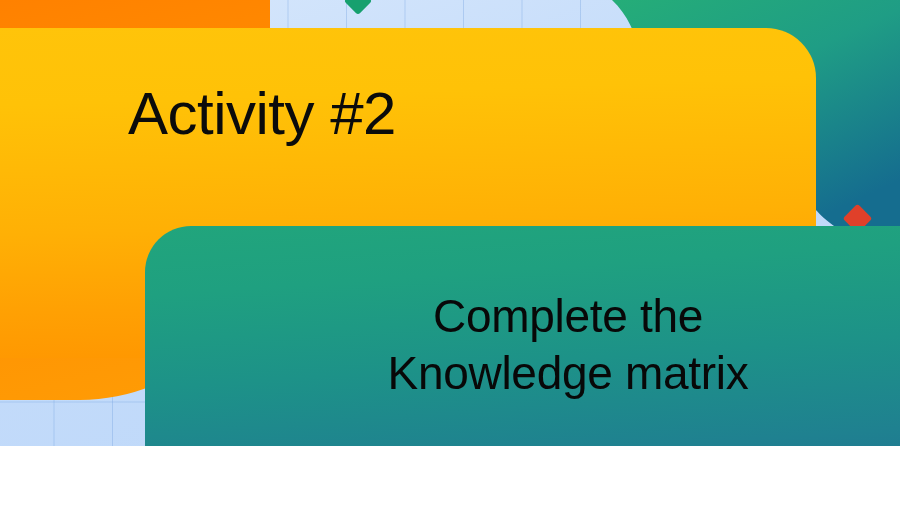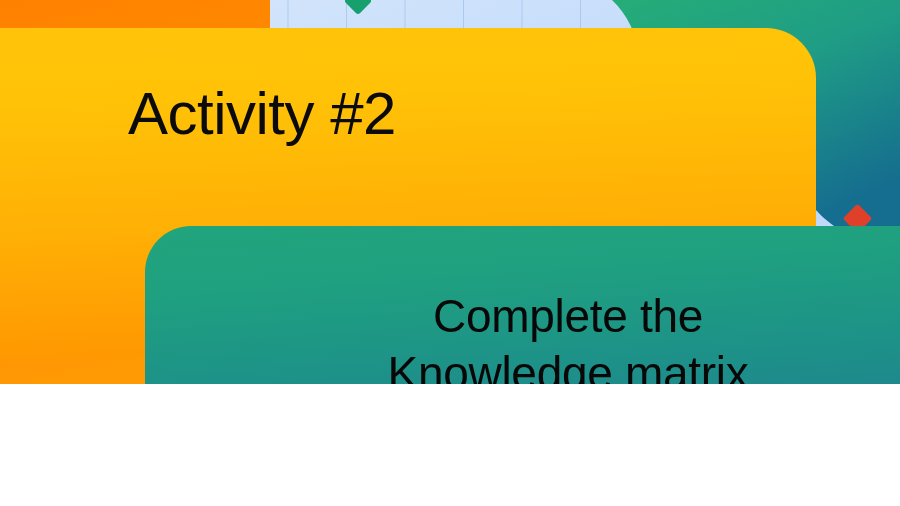--- a/index.html
+++ b/index.html
@@ -3,21 +3,21 @@
 <meta charset="utf-8">
 <style>
   html, body {
     margin: 0;
     padding: 0;
     background: #ffffff;
   }
   #slide {
     position: relative;
     width: 900px;
-    height: 384px;
+    height: 446px;
     overflow: hidden;
     font-family: "Liberation Sans", sans-serif;
     background: #cfe2fb;
   }
 
   
   .bg-base {
     position: absolute;
     inset: 0;
     background: linear-gradient(160deg, #d8e8fc 0%, #c3dbfa 45%, #bcd7f9 100%);

